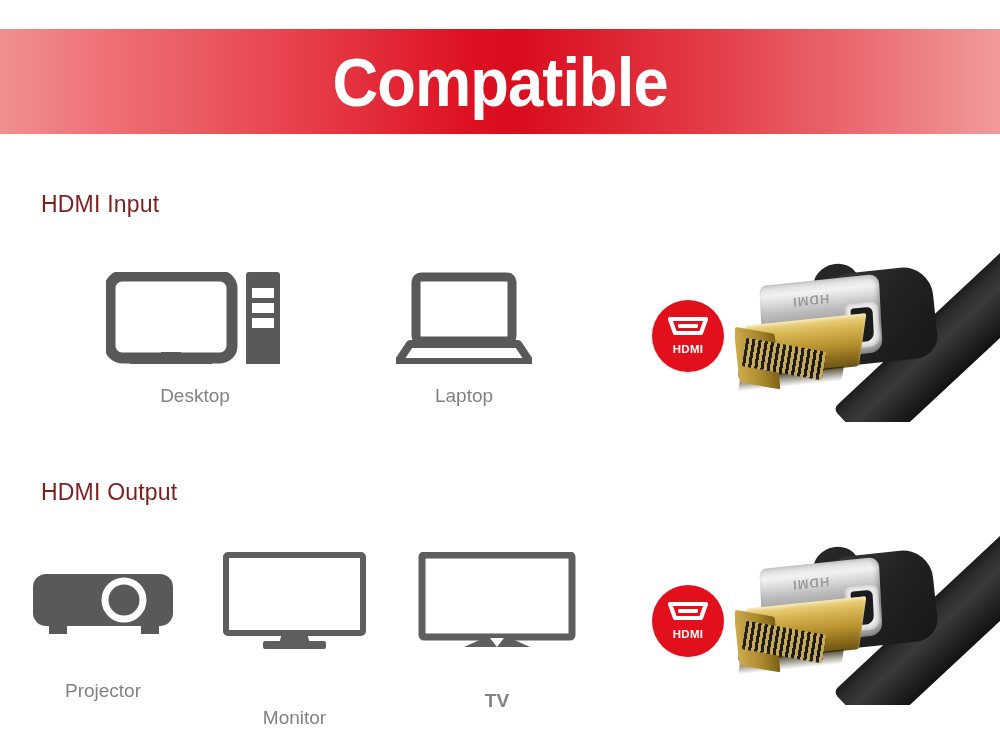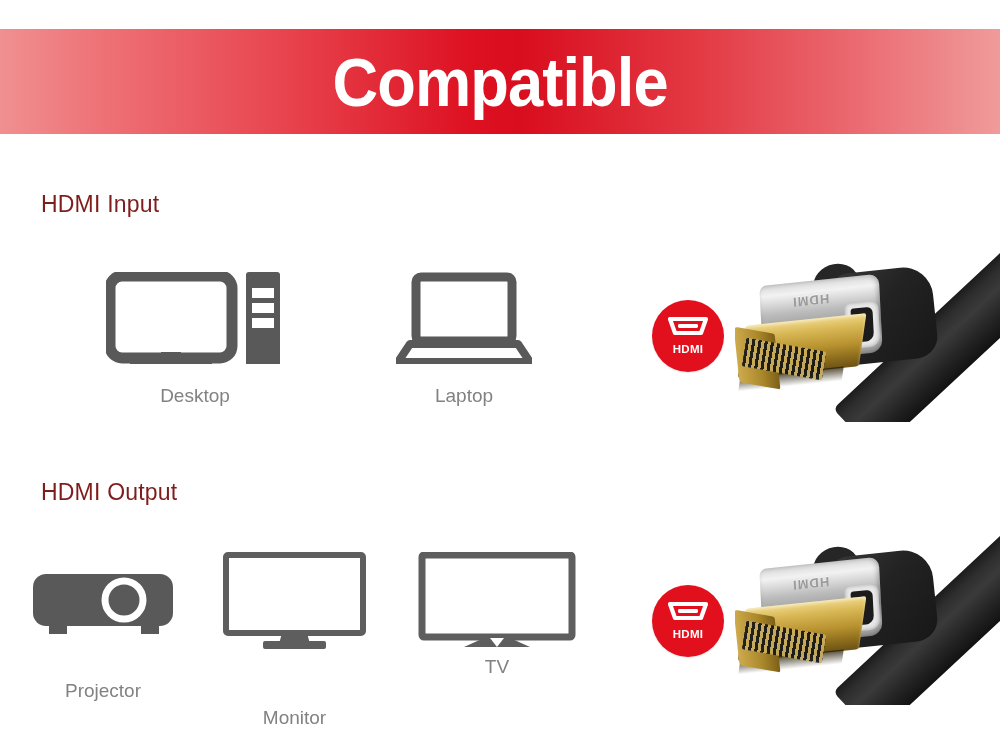--- a/index.html
+++ b/index.html
@@ -96,21 +96,21 @@
   #cell-desktop   .icon-art { height: 92px; }
   #cell-laptop    .icon-art { height: 92px; }
   #cell-projector .icon-art { height: 80px; }
   #cell-monitor   .icon-art { height: 98px; }
   #cell-tv        .icon-art { height: 98px; }
 
   #cell-desktop   .icon-label { margin-top: 21px; }
   #cell-laptop    .icon-label { margin-top: 21px; }
   #cell-projector .icon-label { margin-top: 38px; }
   #cell-monitor   .icon-label { margin-top: 22px; }
-  #cell-tv        .icon-label { margin-top: 6px; }
+  #cell-tv        .icon-label { margin-top: 40px; font-weight: bold; }
 
   
   .hdmi-badge {
     position: absolute;
     width: 72px;
     height: 72px;
     border-radius: 50%;
     background: #e2101c;
     display: flex;
     flex-direction: column;

